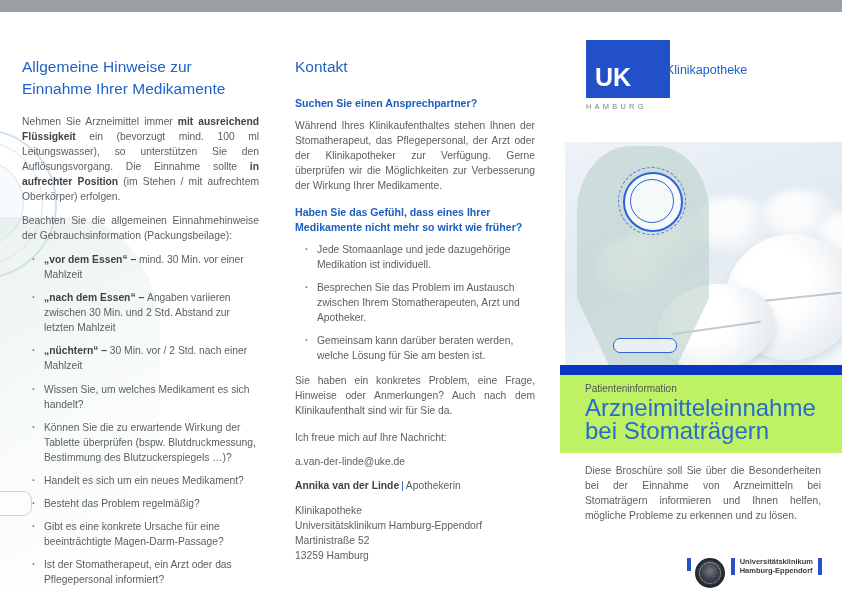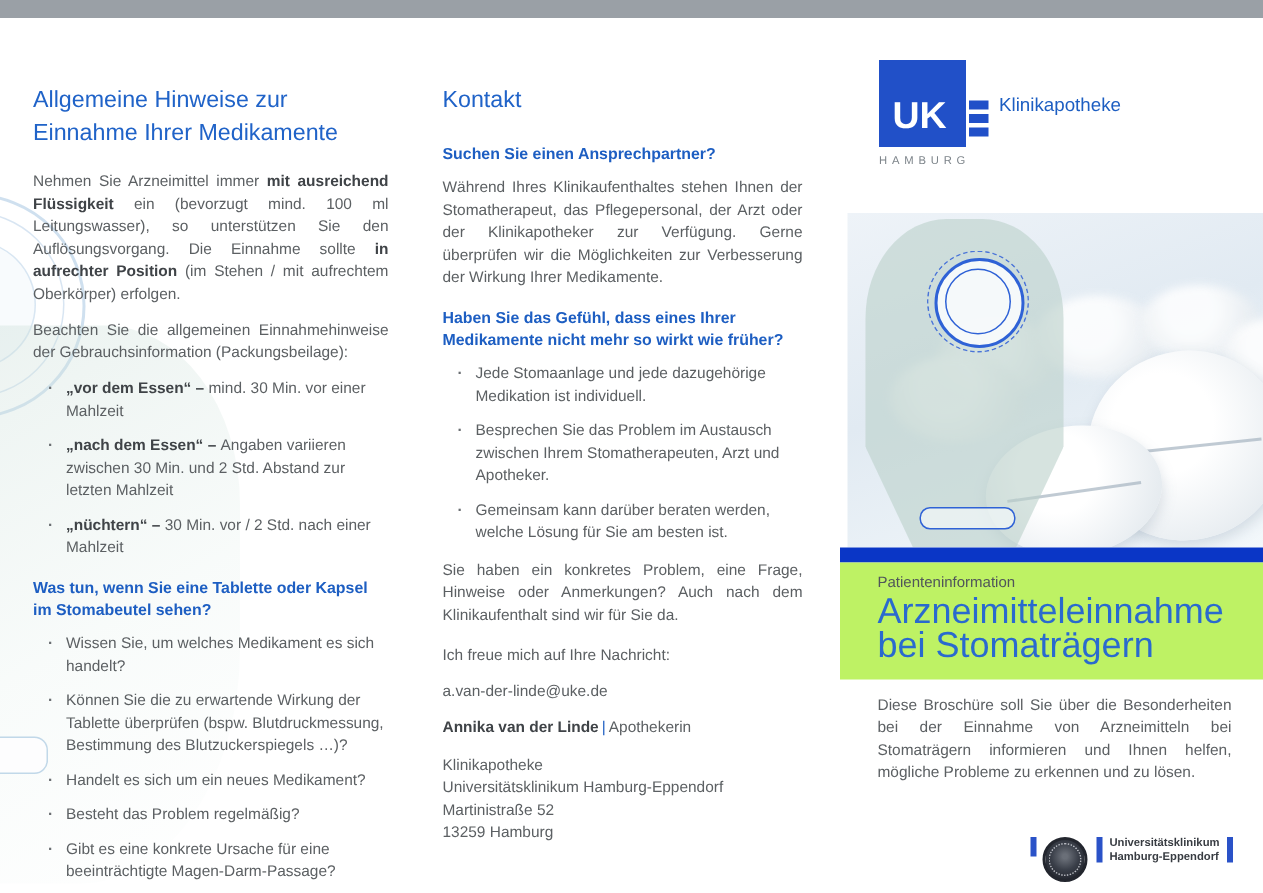--- a/index.html
+++ b/index.html
@@ -31,21 +31,21 @@
   .bullet{display:flex;margin:0 0 8px;font-size:10.3px;line-height:15px;color:#5c6063;}
   .bullet .marker{flex:0 0 12px;margin-left:10px;color:#6a6e72;font-weight:700;}
   .bullet .btext{flex:1;}
   .bullet .btext b{color:#3f4347;}
   .contact-line{margin:0;font-size:10.3px;line-height:15px;color:#5c6063;}
   .contact-line b{color:#3f4347;}
   .pipe{color:#1d5ec2;padding:0 2px;}
   .email{color:#5c6063;text-decoration:none;}
   
   .uke-logo{position:absolute;left:586px;top:28px;width:76px;height:72px;}
-  .uke-square{position:absolute;left:0;top:0;width:58px;height:58px;background:#2150c8;}
+  .uke-square{position:absolute;left:0;top:0;width:58px;height:58px;background:#2150c8;padding-left:26px;}
   .uke-uk{position:absolute;left:9px;top:24px;width:49px;font-size:25px;line-height:26px;font-weight:700;color:#ffffff;letter-spacing:0;}
   .uke-ebars{position:absolute;left:60px;top:27px;width:14px;height:24px;}
   .uke-ebars span{display:block;width:13px;height:6px;background:#2150c8;margin-bottom:3px;}
   .uke-city{position:absolute;left:0;top:62px;width:62px;font-size:7.5px;letter-spacing:3.2px;color:#7d848a;}
   .dept-label{position:absolute;left:666px;top:51px;font-size:12.5px;color:#1d5ec2;}
   .photo{position:absolute;left:565px;top:130px;width:277px;height:223px;overflow:hidden;
     background:linear-gradient(160deg,#eef3f8 0%,#e1eaf2 45%,#f3f8fb 100%);}
   .pill{position:absolute;border-radius:50%;background:radial-gradient(circle at 42% 35%,#ffffff 30%,#e8edf1 75%,#dde4e9 100%);
     box-shadow:0 4px 9px rgba(120,140,160,.25);}
   .pill.blur{filter:blur(3px);opacity:.85;box-shadow:none;}
@@ -102,21 +102,20 @@
       <div class="bullet">
         <span class="marker">·</span>
         <span class="btext"><b>„nach dem Essen“ – </b><span>Angaben variieren zwischen 30 Min. und 2 Std. Abstand zur letzten Mahlzeit</span></span>
       </div>
       <div class="bullet">
         <span class="marker">·</span>
         <span class="btext"><b>„nüchtern“ – </b><span>30 Min. vor / 2 Std. nach einer Mahlzeit</span></span>
       </div>
     </div>
 
-    <div class="subhead">Was tun, wenn Sie eine Tablette oder Kapsel im Stomabeutel sehen?</div>
 
     <div class="bullets">
       <div class="bullet">
         <span class="marker">·</span>
         <span class="btext">Wissen Sie, um welches Medikament es sich handelt?</span>
       </div>
       <div class="bullet">
         <span class="marker">·</span>
         <span class="btext">Können Sie die zu erwartende Wirkung der Tablette überprüfen (bspw. Blutdruckmessung, Bestimmung des Blutzuckerspiegels …)?</span>
       </div>

